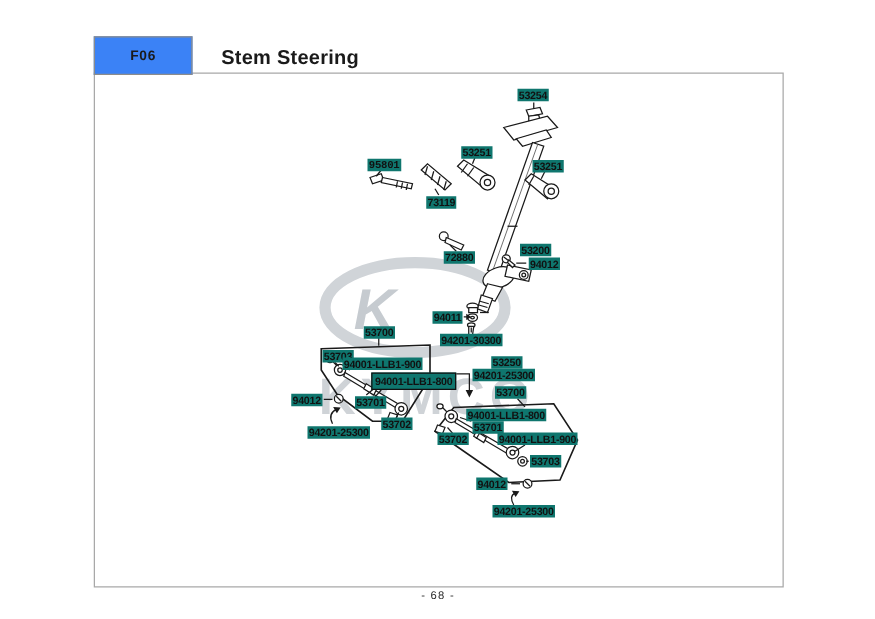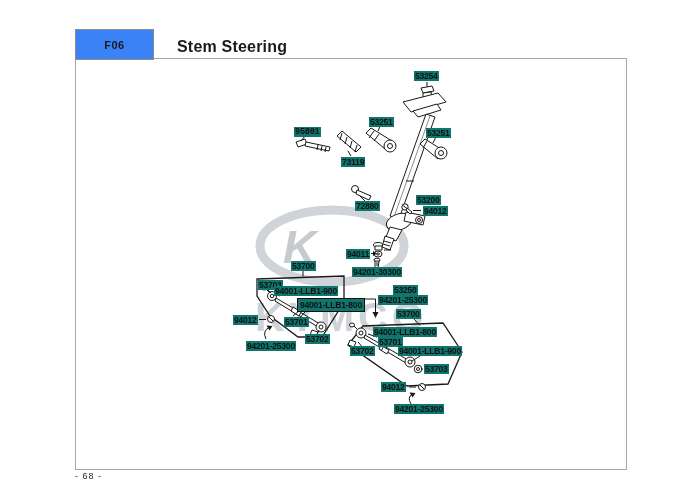--- a/index.html
+++ b/index.html
@@ -18,21 +18,21 @@
     position:absolute;left:177px;top:38px;
     font-size:16px;font-weight:bold;color:#1a1a1a;letter-spacing:.2px;z-index:4;
   }
   
   .frame{
     position:absolute;left:75px;top:58px;width:550px;height:410px;
     border:1px solid #a8a8a8;background:transparent;z-index:0;
   }
   
   .footer{
-    position:absolute;left:75px;top:471px;width:551px;
+    position:absolute;left:75px;top:471px;width:551px;text-align:center;
     font-size:9px;color:#2a2a2a;letter-spacing:1px;z-index:4;
   }
   
   .watermark{position:absolute;left:0;top:0;z-index:1;}
   
   .diagram{position:absolute;left:0;top:0;z-index:2;}
   
   .part-label{
     position:absolute;white-space:nowrap;background:#0f766e;
     font-size:8.5px;font-weight:bold;color:#111;line-height:10px;

